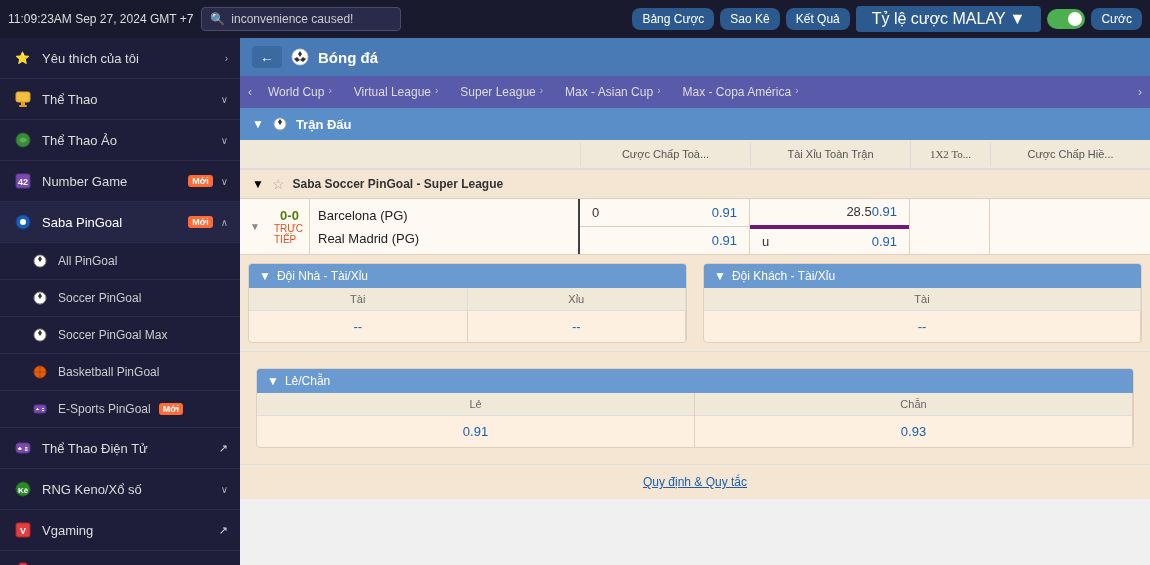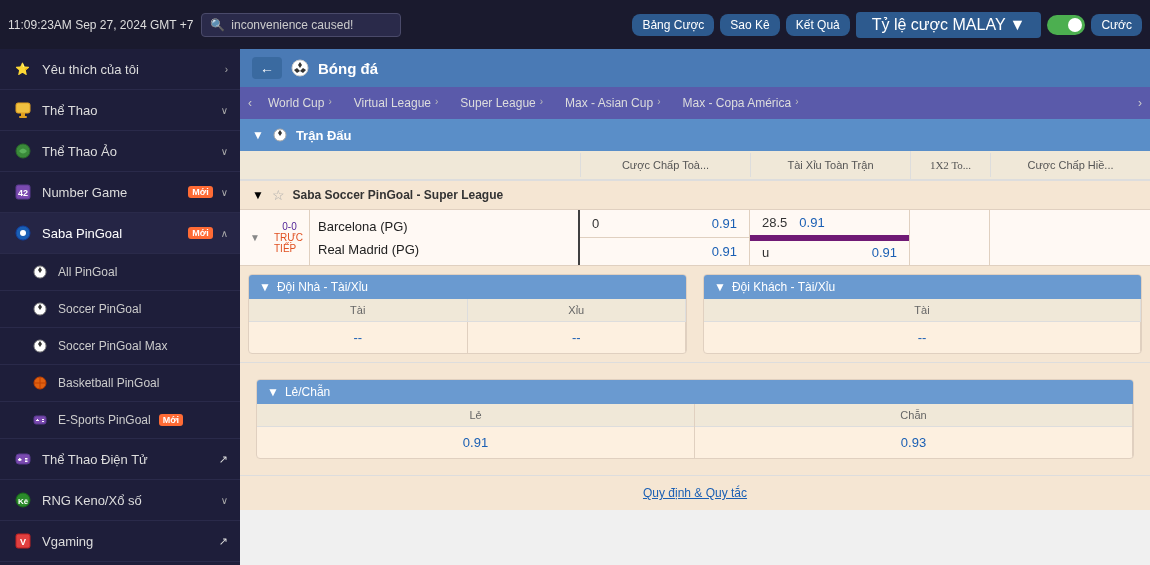--- a/index.html
+++ b/index.html
@@ -1,21 +1,21 @@
 <!DOCTYPE html>
 <html><head>
   <meta charset="utf-8">
   <style>
     * { box-sizing: border-box; margin: 0; padding: 0; font-family: Arial, sans-serif; }
     body { width: 1150px; height: 565px; overflow: hidden; background: #1a1a2e; font-size: 12px; }
 
     
     .topbar {
       background: #1a1a2e;
-      height: 49px;
+      height: 38px;
       display: flex;
       align-items: center;
       padding: 0 8px;
       gap: 8px;
       color: #ccc;
     }
     .topbar-time { color: #ddd; font-size: 12px; white-space: nowrap; }
     .search-box {
       background: #2a2a4a;
       border: 1px solid #4a4a6a;
@@ -512,41 +512,41 @@
         <span class="league-name">Saba Soccer PinGoal - Super League</span>
       </div>
 
       <div style="display:grid; grid-template-columns: 30px 40px 1fr 170px 160px 80px 160px; background:#fff9f4; border-bottom:1px solid #e0d0c0; min-height:56px;">
 
         <div style="display:flex;align-items:center;justify-content:center;padding:4px;">
           <span style="font-size:10px;color:#888;">▼</span>
         </div>
 
         <div style="display:flex;flex-direction:column;align-items:center;justify-content:center;padding:4px;border-right:1px solid #e0d0c0;">
-          <span style="color:#4c1d95;font-weight:normal;font-size:10px;">0-0</span>
+          <span style="color:#4d7c0f;font-weight:bold;font-size:13px;">0-0</span>
           <span style="color:#e05020;font-size:10px;">TRỰC TIẾP</span>
         </div>
 
         <div style="display:flex;flex-direction:column;justify-content:center;padding:4px 8px;gap:8px;border-right:2px solid #404040;">
           <span style="font-size:13px;color:#222;">Barcelona (PG)</span>
           <span style="font-size:13px;color:#222;">Real Madrid (PG)</span>
         </div>
 
         <div style="display:flex;flex-direction:column;border-right:1px solid #e0d0c0;">
           <div style="flex:1;display:flex;align-items:center;justify-content:space-between;padding:4px 12px;border-bottom:1px solid #e0d0c0;cursor:pointer;">
             <span style="font-size:13px;color:#333;">0</span>
             <span style="font-size:13px;color:#1a5fb4;">0.91</span>
           </div>
           <div style="flex:1;display:flex;align-items:center;justify-content:flex-end;padding:4px 12px;cursor:pointer;">
             <span style="font-size:13px;color:#1a5fb4;">0.91</span>
           </div>
         </div>
 
         <div style="display:flex;flex-direction:column;border-right:1px solid #e0d0c0;">
-          <div style="flex:1;display:flex;align-items:center;justify-content:flex-start;padding:4px 12px;border-bottom:6px solid #701a75;cursor:pointer;gap:12px;">
+          <div style="flex:1;display:flex;align-items:center;justify-content:flex-end;padding:4px 12px;border-bottom:4px solid #701a75;cursor:pointer;">
             <span style="font-size:13px;color:#333;">28.5</span>
             <span style="font-size:13px;color:#1a5fb4;">0.91</span>
           </div>
           <div style="flex:1;display:flex;align-items:center;justify-content:space-between;padding:4px 12px;cursor:pointer;">
             <span style="font-size:13px;color:#333;">u</span>
             <span style="font-size:13px;color:#1a5fb4;">0.91</span>
           </div>
         </div>
 
         <div style="border-right:1px solid #e0d0c0;"></div>

